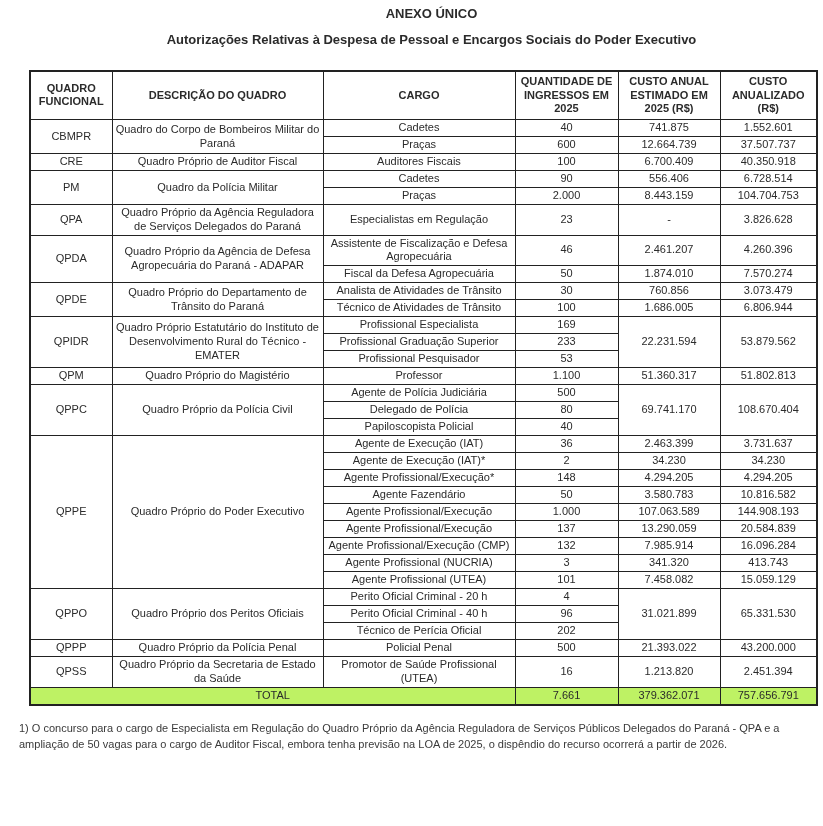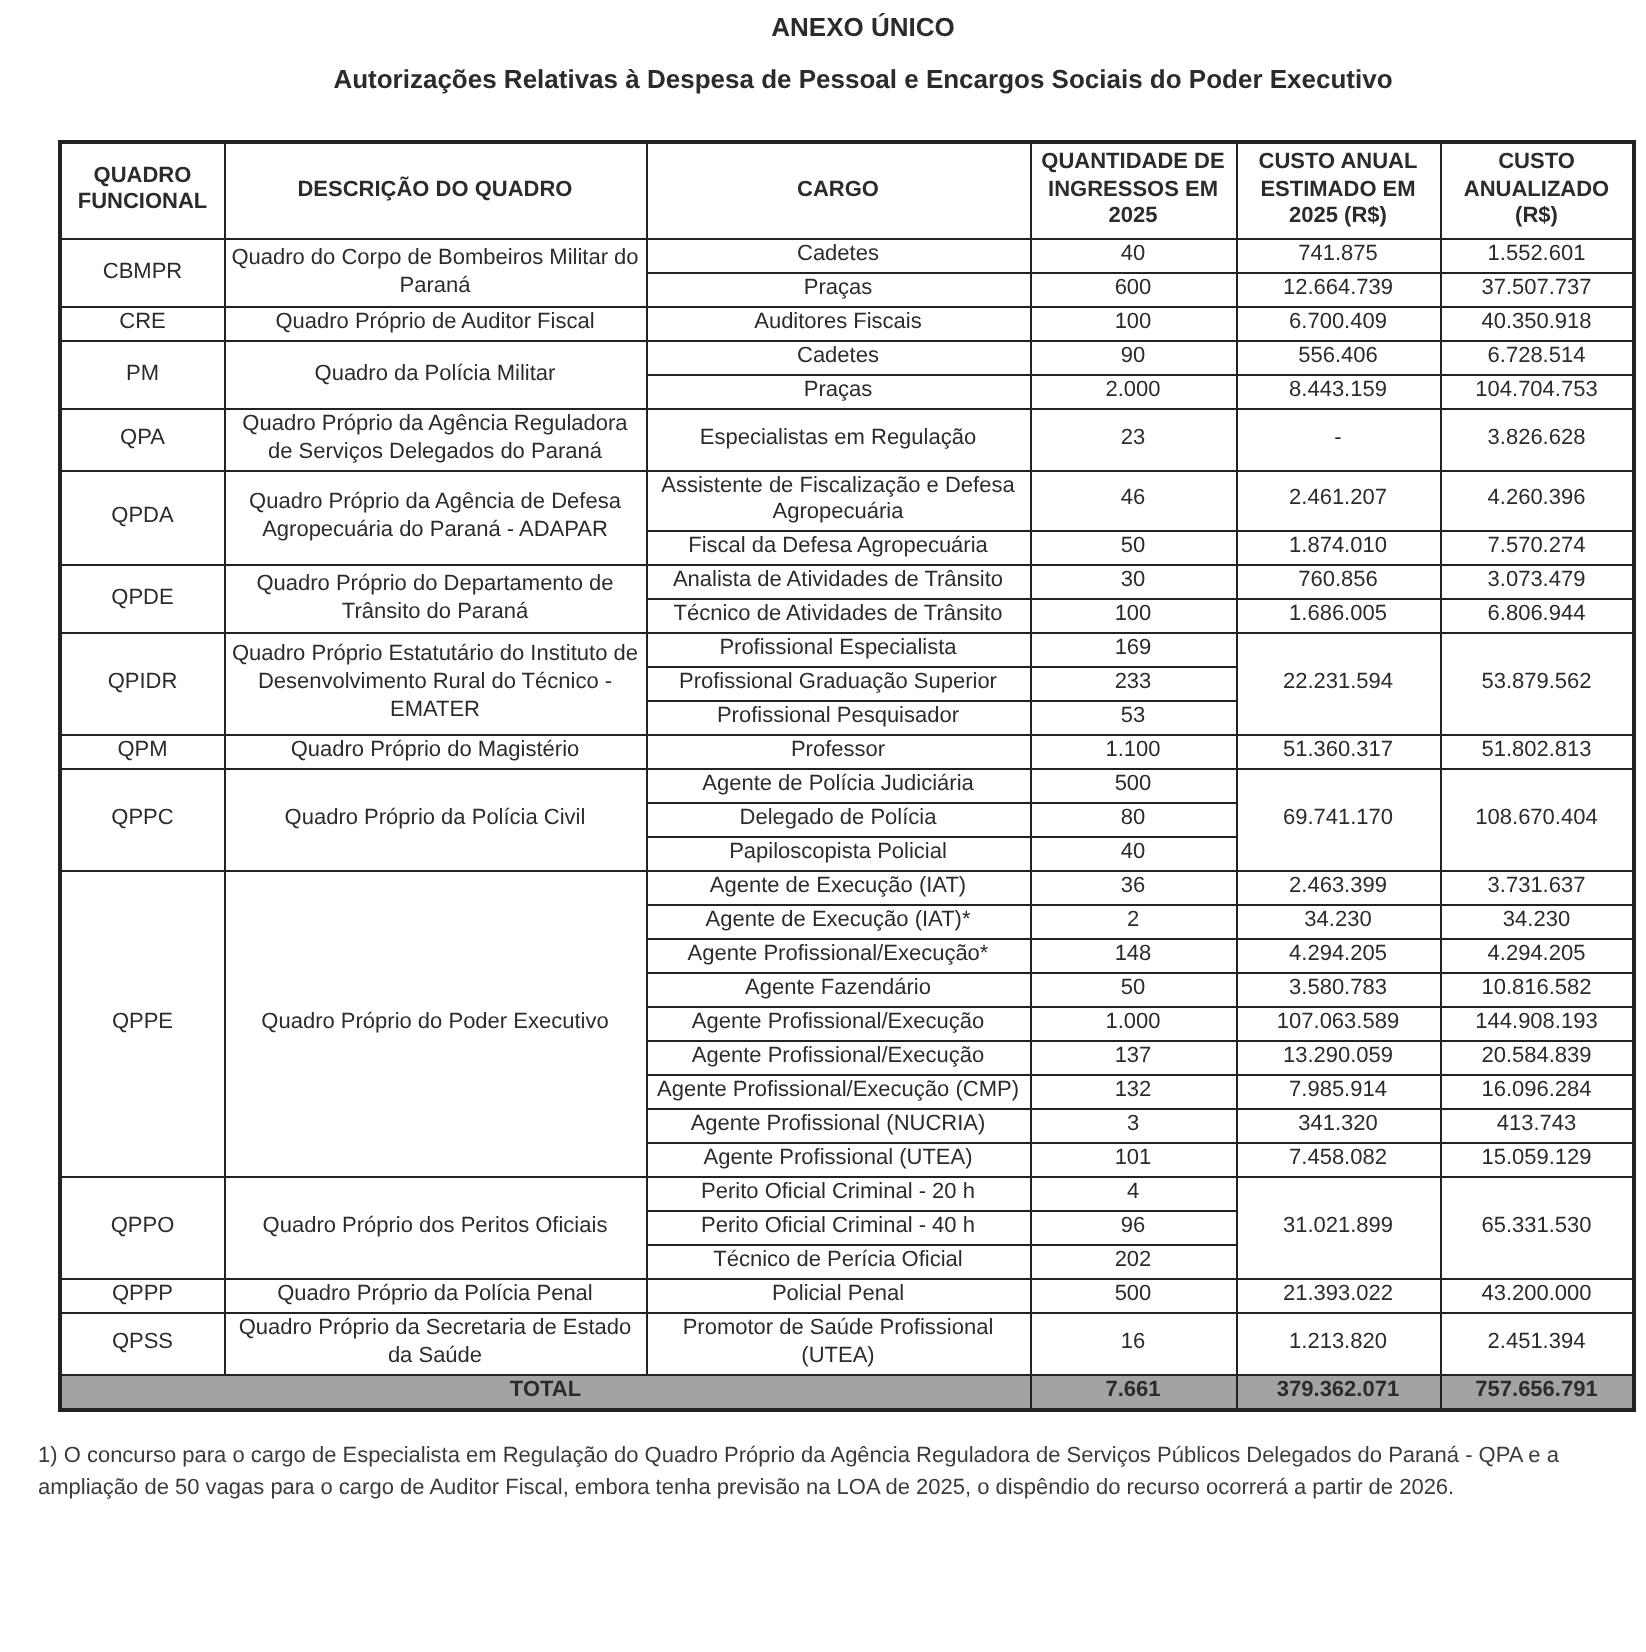--- a/index.html
+++ b/index.html
@@ -51,22 +51,22 @@
     text-align: center;
     padding: 1px 3px;
     height: 14px;
     line-height: 1.25;
   }
   td.money {
     text-align: right;
     padding-right: 6px;
   }
   tfoot td {
-    background: #a3a3a3;
-    font-weight: bold;
+    background: #bef264;
+    font-weight: normal;
     height: 18px;
   }
   tfoot td.total-label { text-align: center; }
   .notes {
     margin: 14px 19px 0 19px;
     font-size: 11px;
     color: #3a3a3a;
   }
   .notes p {
     margin: 0 0 11px 0;

